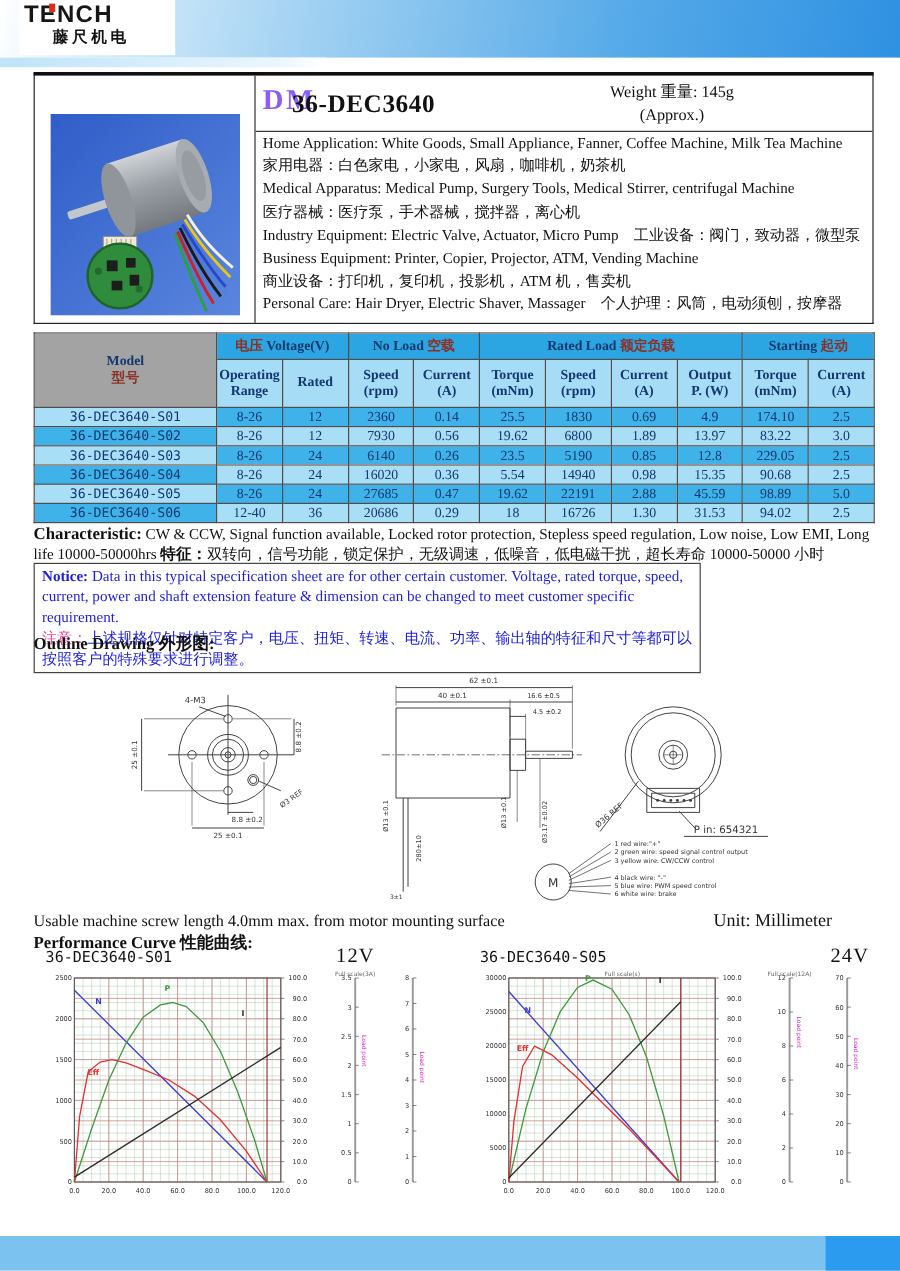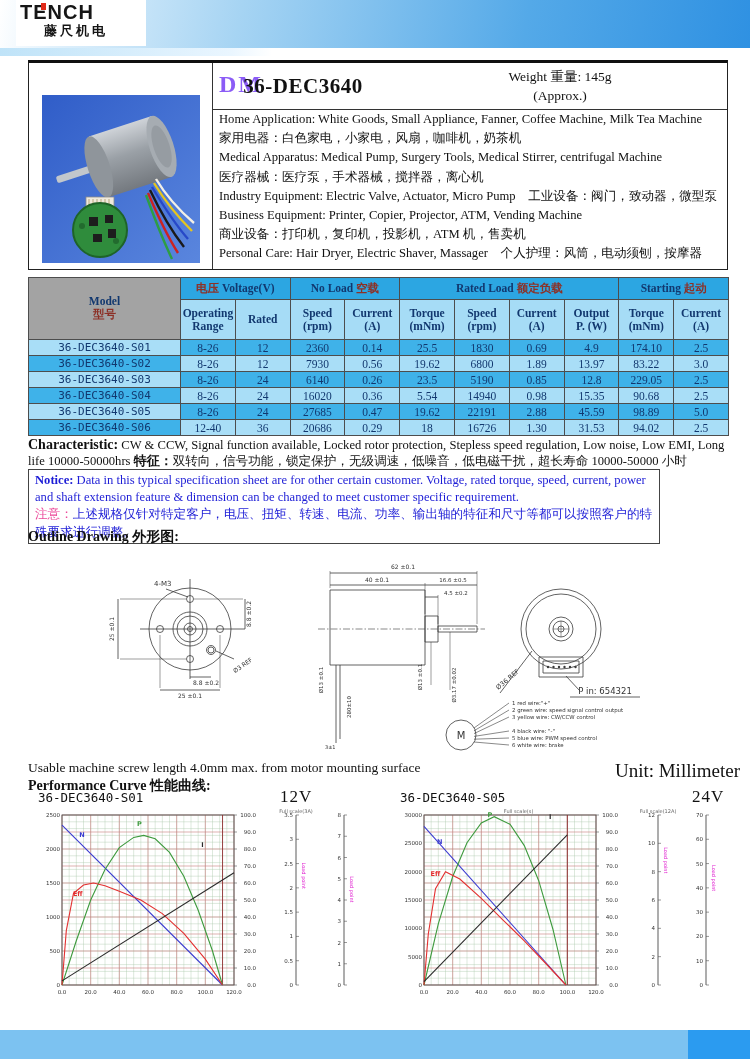--- a/index.html
+++ b/index.html
@@ -54,32 +54,32 @@
   td.model{font-family:"DejaVu Sans Mono","Liberation Mono",monospace;font-size:11px}
   tr.rowA td.model{background:#a9def7}
   tr.rowA td.val{background:#3fb2e9}
   tr.rowB td.model{background:#3fb2e9}
   tr.rowB td.val{background:#a9def7}
 
   
   #characteristic{position:absolute;left:28px;top:437px;width:700px;font-size:12.6px;line-height:16px}
   #characteristic .lb{font-size:14px;font-weight:bold}
   #characteristic .cb{font-size:13px;font-weight:bold}
-  #notice{position:absolute;left:28px;top:469px;width:632px;border:1px solid #444;
+  #notice{position:absolute;left:28px;top:469px;width:556px;border:1px solid #444;
     padding:2px 6px;font-size:12.6px;line-height:17.2px;color:#1d1dd6}
   #notice .nb{font-weight:bold}
   #notice .rd{color:#ec4899;font-weight:normal}
 
   #outline-title{position:absolute;left:28px;top:528px;font-size:14px;font-weight:bold}
   #outline-svg{position:absolute;left:20px;top:545px}
   #outline-svg text{font-family:"DejaVu Sans",sans-serif;fill:#333}
   #outline-svg line,#outline-svg circle,#outline-svg rect,#outline-svg path,#outline-svg polyline{vector-effect:non-scaling-stroke}
 
   #screw-note{position:absolute;left:28px;top:760px;font-size:13.5px}
-  #unit-note{position:absolute;left:572px;top:760px;width:168px;text-align:right;font-size:19px}
+  #unit-note{position:absolute;left:560px;top:760px;width:168px;text-align:center;font-size:15px}
   #perf-title{position:absolute;left:28px;top:777px;font-size:14px;font-weight:bold}
 
   .chart{position:absolute;top:790px;width:356px}
   .chart .ct{font-family:"DejaVu Sans Mono","Liberation Mono",monospace;font-size:12.5px;margin-left:10px}
   .chart .cv{position:absolute;top:-3px;font-size:17px;letter-spacing:1px}
   #chart0{left:28px}  #chart1{left:390px}
   #chart0 .cv{left:252px} #chart1 .cv{left:302px}
   .chart svg{display:block;margin-top:2px;font-family:"DejaVu Sans",sans-serif}
 
   .footer-bar{position:absolute;left:0;top:1030px;width:750px;height:29px;background:#7cc2f1}

